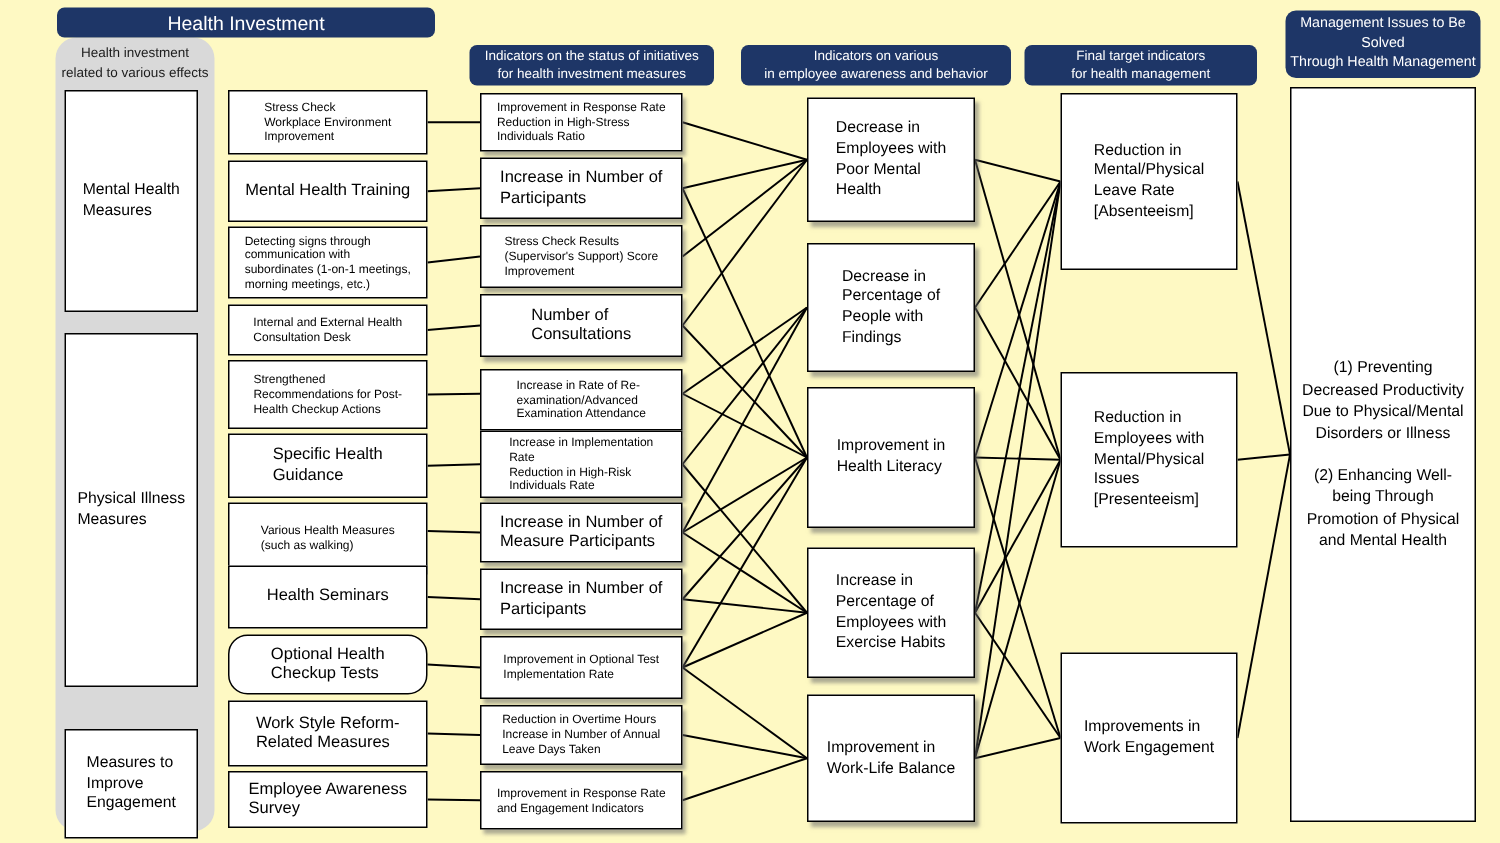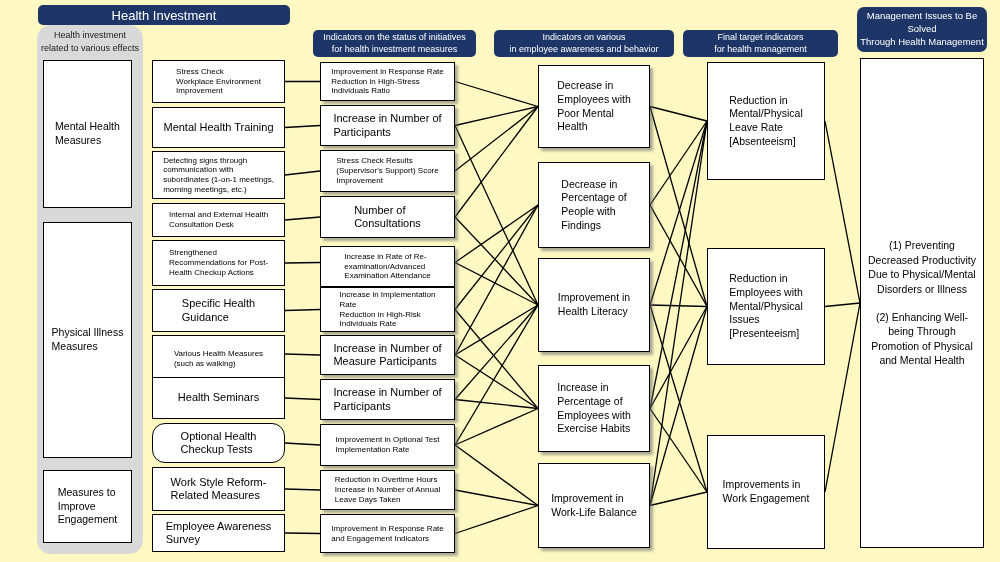--- a/index.html
+++ b/index.html
@@ -98,21 +98,21 @@
       <line x1="825" y1="121" x2="860" y2="303" stroke="#000000" stroke-width="1.3"></line>
       <line x1="825" y1="306.5" x2="860" y2="303" stroke="#000000" stroke-width="1.3"></line>
       <line x1="825" y1="492" x2="860" y2="303" stroke="#000000" stroke-width="1.3"></line>
     </svg>
 
   <div id="nodes">
       <div class="node c1 f-m" style="left: 43px; top: 60px; width: 89px; height: 148px;">Mental Health
 Measures</div>
       <div class="node c1 f-m" style="left: 43px; top: 222px; width: 89px; height: 236px;">Physical Illness
 Measures</div>
-      <div class="node c1 f-m" style="left: 43px; top: 470px; width: 89px; height: 73px;">Measures to
+      <div class="node c1 f-m" style="left: 43px; top: 486px; width: 89px; height: 73px;">Measures to
 Improve
 Engagement</div>
       <div class="node c2 f-s" style="left: 152px; top: 60px; width: 133px; height: 43px;">Stress Check
 Workplace Environment
 Improvement</div>
       <div class="node c2 f-l" style="left: 152px; top: 107px; width: 133px; height: 41px;">Mental Health Training</div>
       <div class="node c2 f-s" style="left: 152px; top: 151px; width: 133px; height: 48px;">Detecting signs through
 communication with
 subordinates (1-on-1 meetings,
 morning meetings, etc.)</div>

